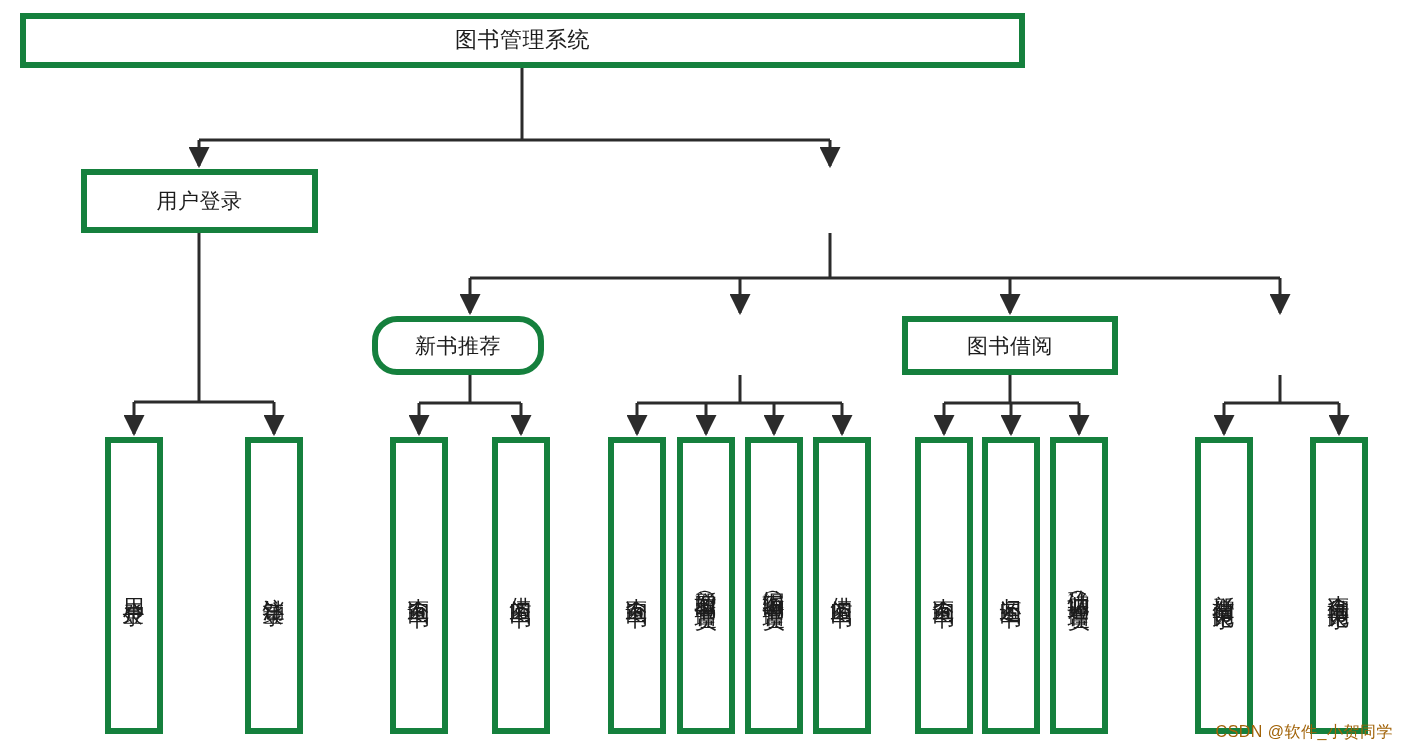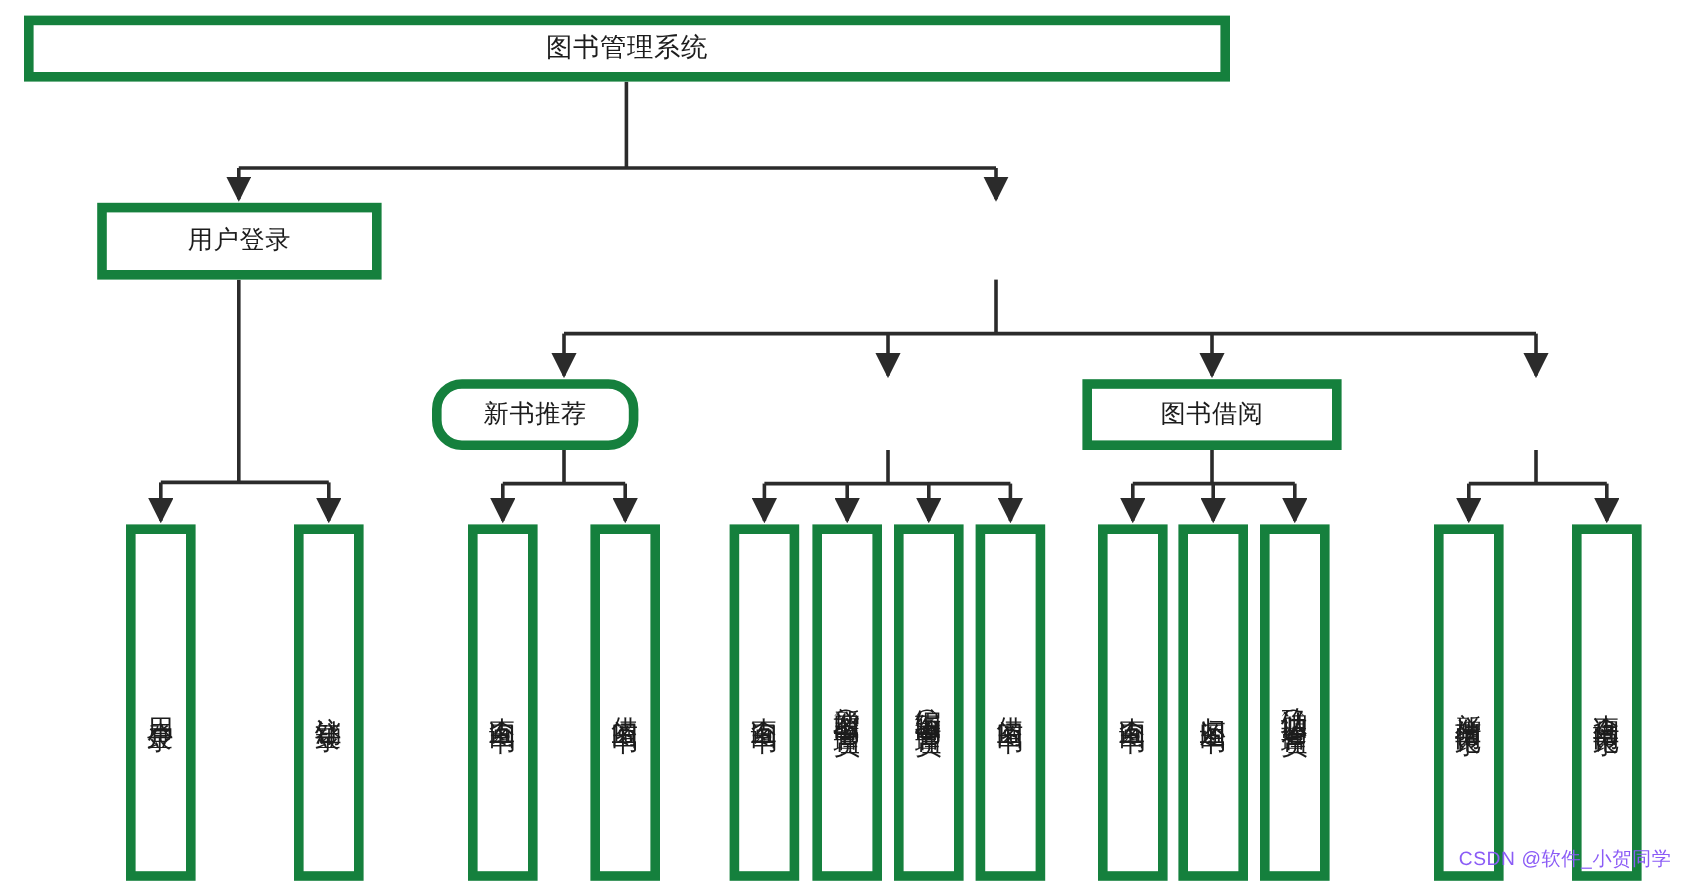--- a/index.html
+++ b/index.html
@@ -23,21 +23,21 @@
     left: 0;
     top: 0;
     width: 1405px;
     height: 747px;
     pointer-events: none;
   }
   .node {
     position: absolute;
     box-sizing: border-box;
     background: #ffffff;
-    border: 8px solid #15803d;
+    border: 6px solid #15803d;
     display: flex;
     align-items: center;
     justify-content: center;
     color: #1c1c1c;
     z-index: 2;
   }
   .node .label {
     display: block;
     text-align: center;
     line-height: 1.22;
@@ -61,23 +61,23 @@
     writing-mode: vertical-rl;
     text-orientation: upright;
     font-size: 22px;
     line-height: 1.05;
     letter-spacing: 3px;
     white-space: nowrap;
   }
   .watermark {
     position: absolute;
     right: 12px;
-    bottom: 20px;
+    bottom: 4px;
     font-size: 16px;
-    color: #8b5cf6;
+    color: #a16207;
     letter-spacing: 0.5px;
     z-index: 5;
     white-space: nowrap;
   }
 </style>
 </head>
 <body>
 
 <div id="canvas">
 
@@ -133,21 +133,21 @@
 
   <div class="node horiz root" style="left:20px; top:13px; width:1005px; height:55px;">
     <span class="label">图书管理系统</span>
   </div>
 
   <div class="node horiz" style="left:81px; top:169px; width:237px; height:64px;">
     <span class="label">用户登录</span>
   </div>
 
 
-  <div class="node horiz" style="left:360px; top:316px; width:172px; height:59px;border-radius:25px;">
+  <div class="node horiz" style="left:372px; top:316px; width:172px; height:59px;border-radius:25px;">
     <span class="label">新书推荐</span>
   </div>
 
 
   <div class="node horiz" style="left:902px; top:316px; width:216px; height:59px;">
     <span class="label">图书借阅</span>
   </div>
 
 
   <div class="node vert" style="left:105px; top:437px; width:58px; height:297px;">

